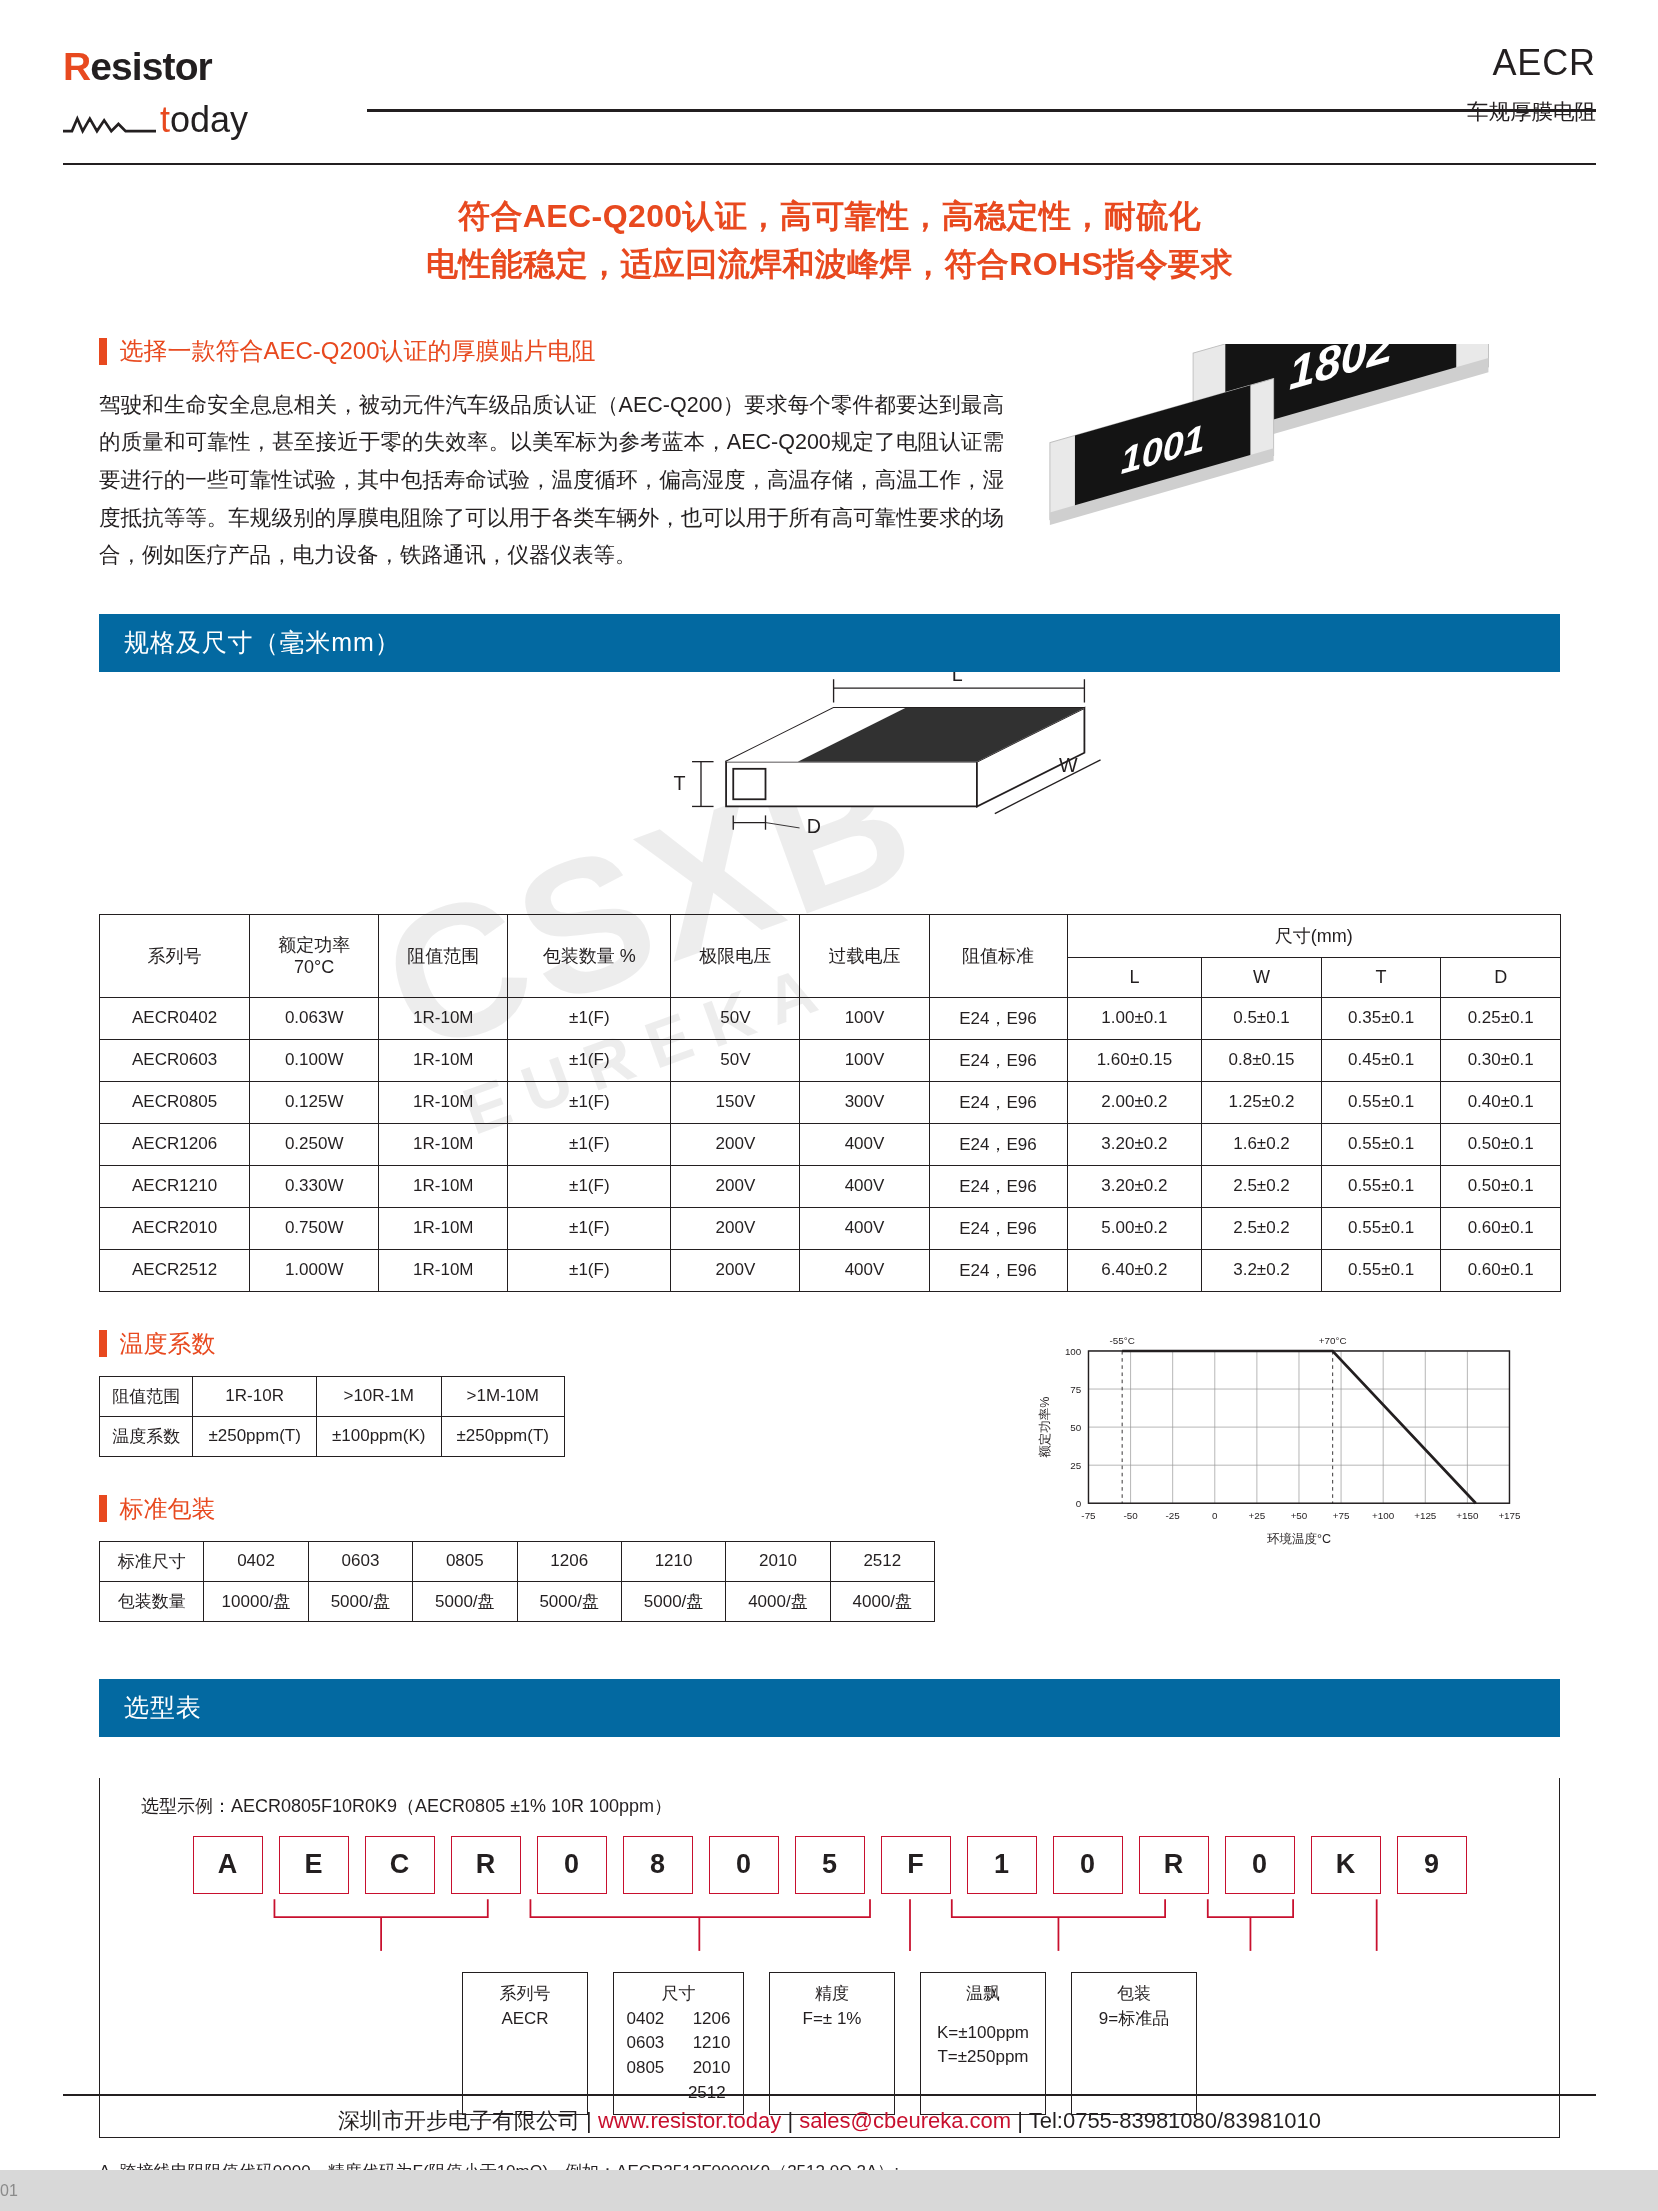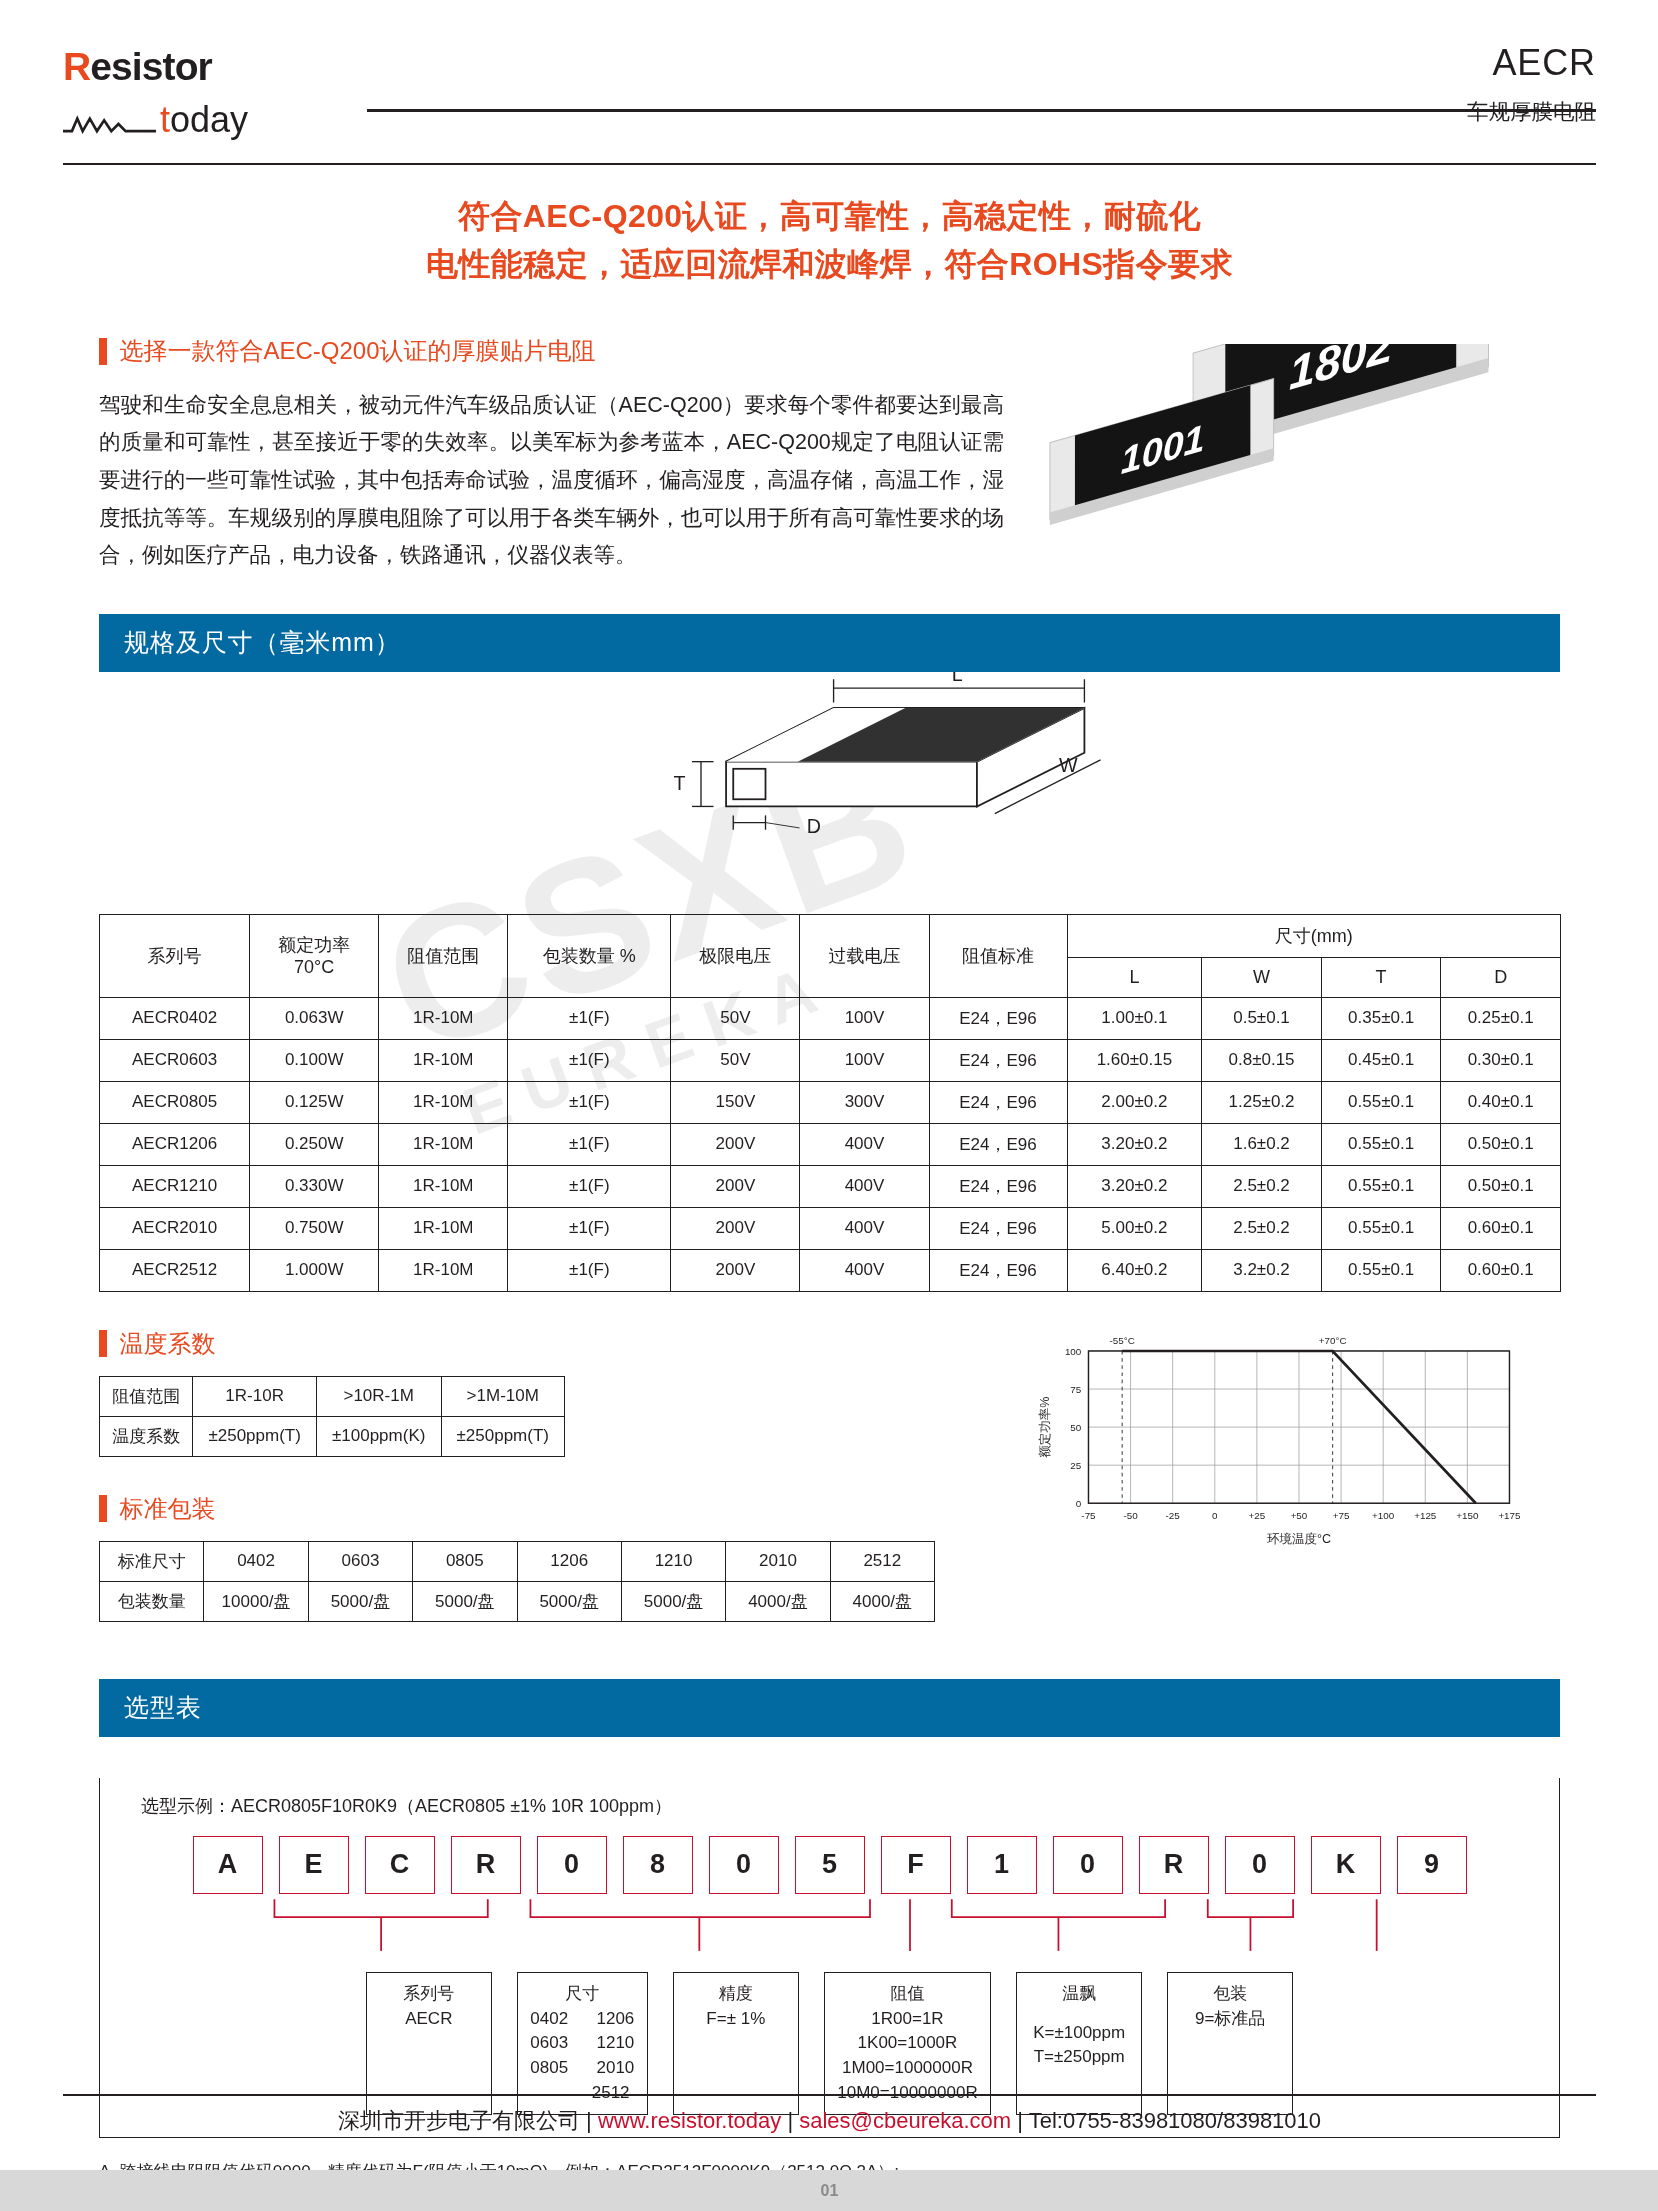--- a/index.html
+++ b/index.html
@@ -277,21 +277,21 @@
     left:63px;right:63px;bottom:115px;
     height:1.8px;background:#231f20;
   }
   .footer-bar{
     position:absolute;
     left:0;right:0;bottom:0;
     height:41px;
     background:#d8d8d8;
     color:#8a8a8a;
     font-size:16px;
-    display:flex;align-items:center;justify-content:center;font-weight:bold;
+    display:flex;align-items:center;justify-content:flex-start;
   }
 </style>
 </head>
 <body>
 
 <div class="page">
 
   <div class="watermark">
     <div>CSXB</div>
     <div class="sub">EUREKA</div>
@@ -642,27 +642,20 @@
           <div style="white-space: pre;">0402      1206</div>
           <div style="white-space: pre;">0603      1210</div>
           <div style="white-space: pre;">0805      2010</div>
           <div style="white-space: pre;">            2512</div>
         </div>
         <div class="legend-box">
           <div class="legend-title">精度</div>
           <div style="white-space: pre;">F=± 1%</div>
         </div>
         <div class="legend-box">
-          <div class="legend-title">阻值</div>
-          <div style="white-space: pre;">1R00=1R</div>
-          <div style="white-space: pre;">1K00=1000R</div>
-          <div style="white-space: pre;">1M00=1000000R</div>
-          <div style="white-space: pre;">10M0=10000000R</div>
-        </div>
-        <div class="legend-box">
           <div class="legend-title">温飘</div>
           <div style="white-space: pre; margin-top: 14px;">K=±100ppm</div>
           <div style="white-space: pre;">T=±250ppm</div>
         </div>
         <div class="legend-box">
           <div class="legend-title">包装</div>
           <div style="white-space: pre;">9=标准品</div>
         </div>
       </div>
   </div>

